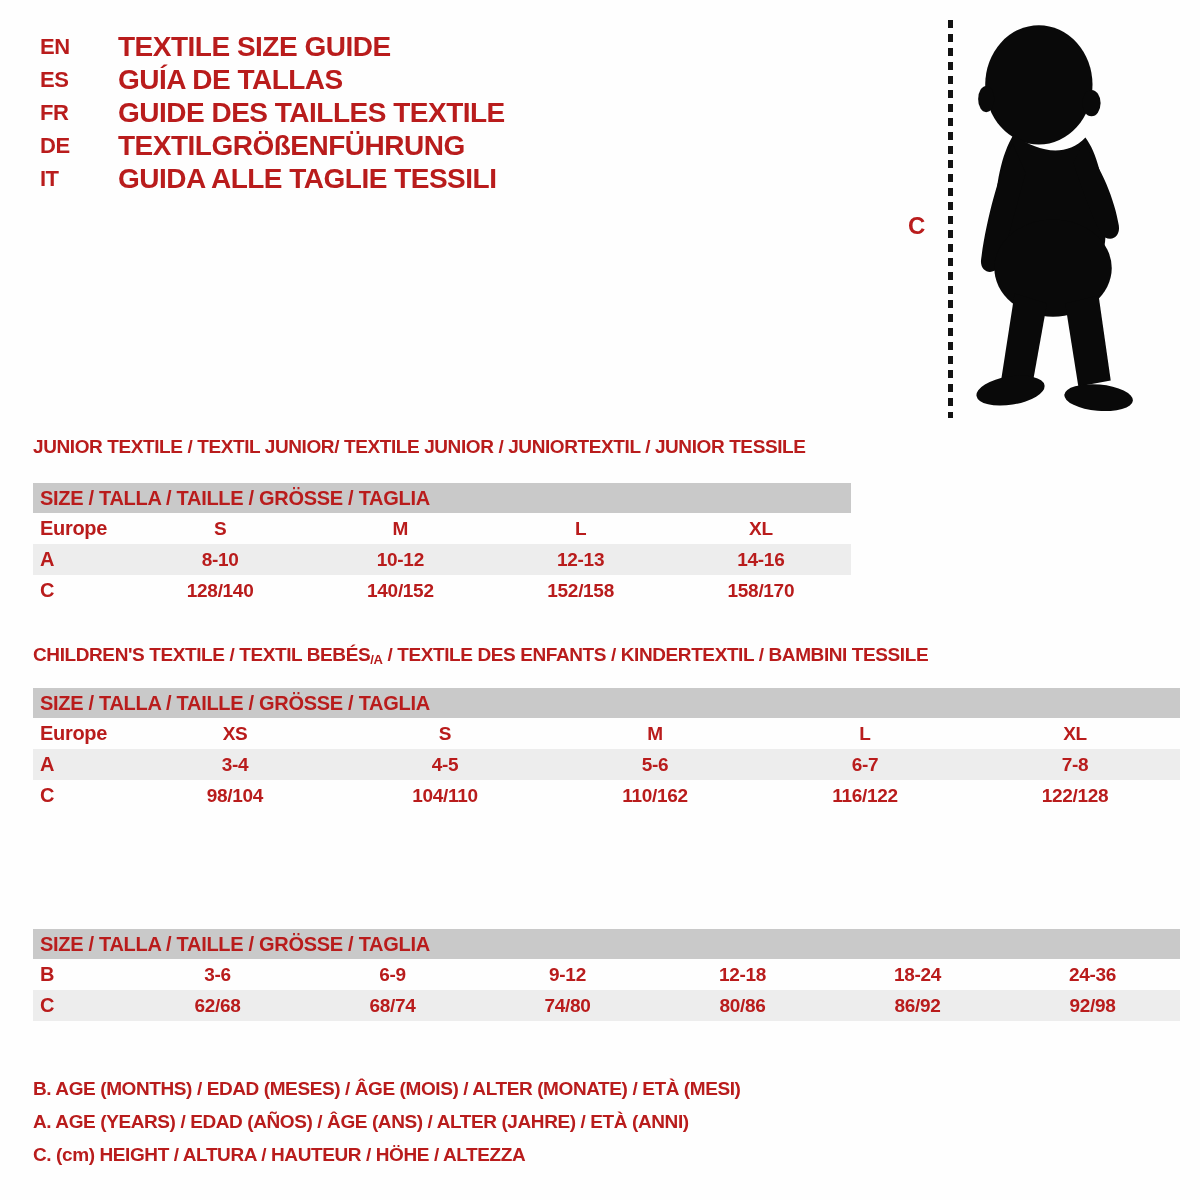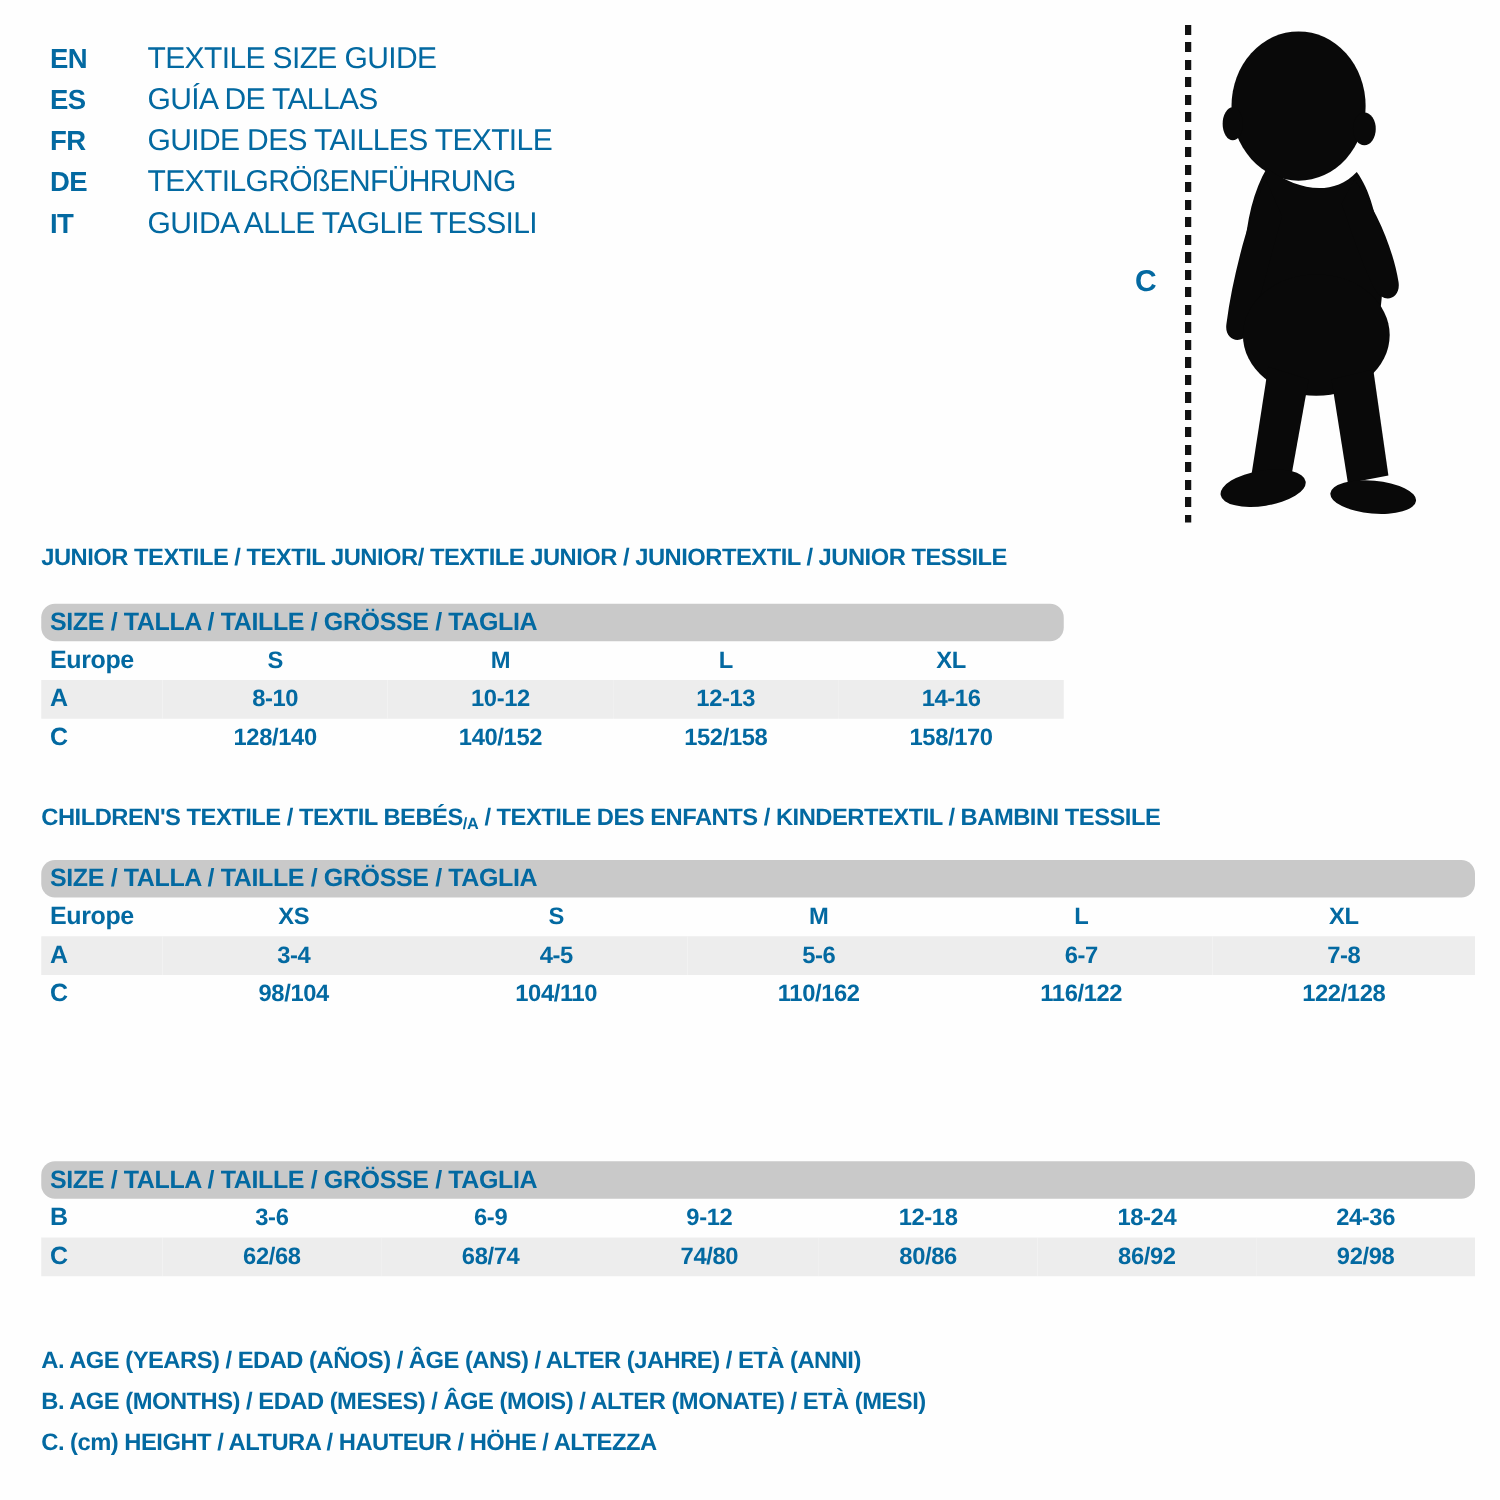--- a/index.html
+++ b/index.html
@@ -3,31 +3,31 @@
 <meta charset="utf-8">
 <style>
   * { margin: 0; padding: 0; box-sizing: border-box; }
   html, body { background: #ffffff; }
   .page {
     position: relative;
     width: 1200px;
     height: 1200px;
     background: #fefefe;
     font-family: "Liberation Sans", "DejaVu Sans", sans-serif;
-    color: #0369a1;
+    color: #b91c1c;
     overflow: hidden;
   }
   
   .lang-block { position: absolute; left: 40px; top: 30px; }
   .lang-row { display: flex; height: 33px; align-items: center; }
   .lang-code {
     width: 78px; font-size: 22px; font-weight: bold; letter-spacing: -0.5px;
   }
   .lang-title {
-    font-size: 24px; font-weight: normal; letter-spacing: -0.5px; white-space: nowrap;
+    font-size: 28px; font-weight: bold; letter-spacing: -0.5px; white-space: nowrap;
   }
   
   .figure-area { position: absolute; left: 890px; top: 0; width: 310px; height: 430px; }
   .height-line {
     position: absolute; left: 58px; top: 20px; width: 5px; height: 398px;
     background: repeating-linear-gradient(to bottom, #121212 0px, #121212 8px, transparent 8px, transparent 14px);
   }
   .height-label {
     position: absolute; left: 18px; top: 212px;
     font-size: 24px; font-weight: bold;
@@ -41,21 +41,21 @@
   .sec-title .subscript { font-size: 13px; vertical-align: -3px; letter-spacing: -0.3px; }
   .title-line { height: 33px; }
   
   table.size-table { position: absolute; left: 33px; border-collapse: collapse; table-layout: fixed; }
   table.size-table td {
     font-weight: bold; font-size: 19px; letter-spacing: -0.3px;
     height: 31px; text-align: center; vertical-align: middle; padding: 0;
   }
   table.size-table tr.hdr td {
     background: #c9c9c9; text-align: left; padding-left: 7px;
-    font-size: 20px; height: 30px; border-radius: 11px;
+    font-size: 20px; height: 30px;
   }
   table.size-table td.lbl { text-align: left; padding-left: 7px; font-size: 20px; }
   table.size-table tr.alt td { background: #ededed; }
   col.c-label { width: 97px; }
   
   .legend { position: absolute; left: 33px; top: 1072px; }
   .legend-row {
     height: 33px; display: flex; align-items: center;
     font-size: 19px; font-weight: bold; letter-spacing: -0.4px; white-space: nowrap;
   }
@@ -222,18 +222,18 @@
       <td>68/74</td>
       <td>74/80</td>
       <td>80/86</td>
       <td>86/92</td>
       <td>92/98</td>
     </tr>
   </tbody>
     </table>
 
   <div class="legend">
+    <div class="legend-row">B. AGE (MONTHS) / EDAD (MESES) / ÂGE (MOIS) / ALTER (MONATE) / ETÀ (MESI)</div>
     <div class="legend-row">A. AGE (YEARS) / EDAD (AÑOS) / ÂGE (ANS) / ALTER (JAHRE) / ETÀ (ANNI)</div>
-    <div class="legend-row">B. AGE (MONTHS) / EDAD (MESES) / ÂGE (MOIS) / ALTER (MONATE) / ETÀ (MESI)</div>
     <div class="legend-row">C. (cm) HEIGHT / ALTURA / HAUTEUR / HÖHE / ALTEZZA</div>
   </div>
 
 </div>
 
 </body></html>

